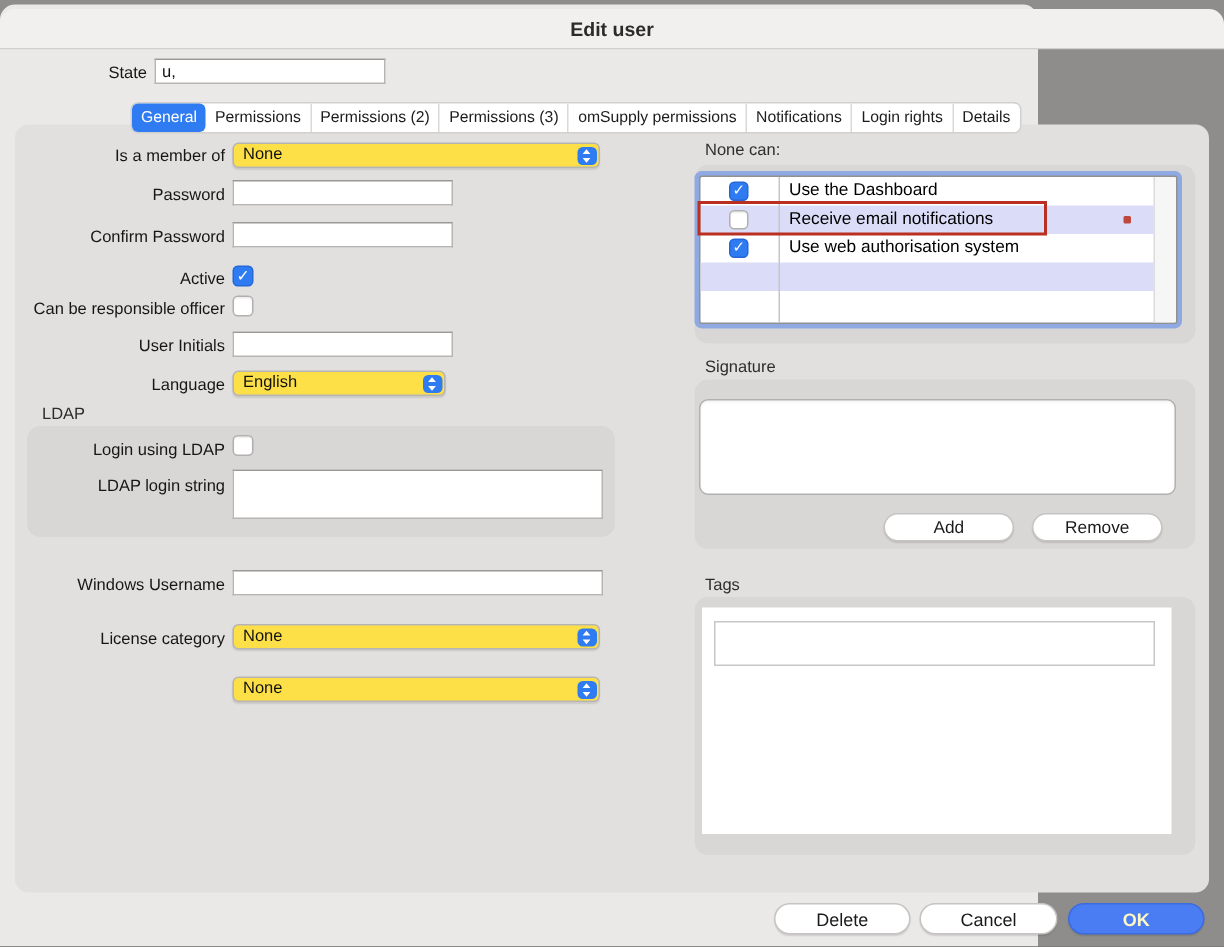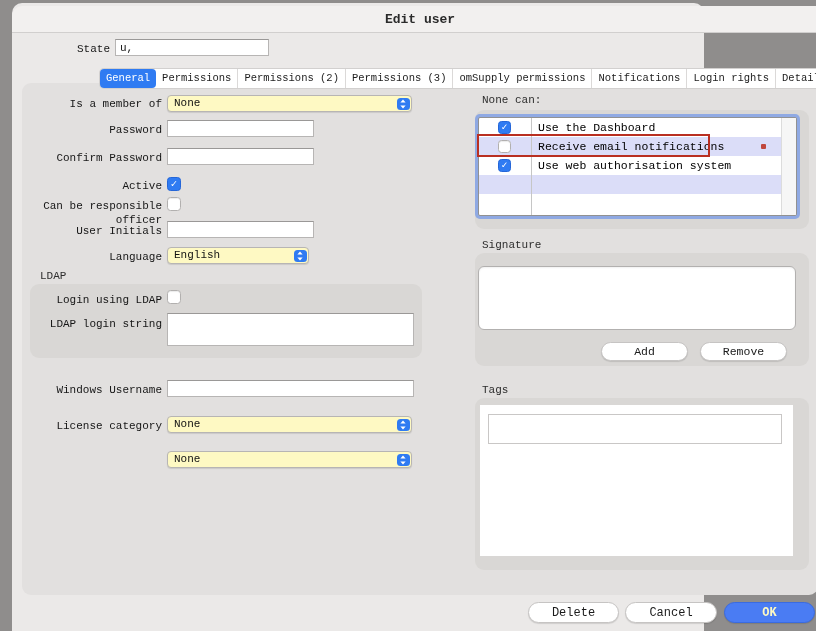--- a/index.html
+++ b/index.html
@@ -1,21 +1,21 @@
 <!DOCTYPE html>
 <html style="--accent: #2f7bf2; --row-highlight: #dbddf8; --annotation: #b92f21; --ok-button: #4a7cf3;"><head>
 <meta charset="utf-8">
 <style>
   * { margin:0; padding:0; box-sizing:border-box; }
   html,body { background:#555; }
   body { font-family:"Liberation Sans","DejaVu Sans",sans-serif; }
   .screen { position:relative; width:816px; height:631px; overflow:hidden;
             background:#8f8d8c; }
-  .dialog { position:absolute; left:12px; top:3px; width:692px; height:628px;
-            background:#ebe9e8; border-radius:10px 10px 0 0;font-family:Liberation Mono, monospace; }
+  .dialog { position:absolute; left:0; top:3px; width:692px; height:628px;
+            background:#ebe9e8; border-radius:10px 10px 0 0; }
   .titlebar { position:absolute; left:0; top:3px; width:816px; height:27px;
               background:#f2f0ef; border-bottom:1px solid #d1cfce;
               border-radius:10px 10px 0 0; text-align:center; }
   .titlebar .title { line-height:27px; font-size:13px; font-weight:bold; color:#2b2b2b; }
 
   .panel { position:absolute; left:10px; top:80px; width:796px; height:512px;
            background:#e2e0df; border-radius:9px; }
   .groupbox { position:absolute; background:#d9d7d5; border-radius:9px; }
   #ldap-box { left:18px; top:281px; width:392px; height:74px; }
   #usercan-box { left:463px; top:107px; width:334px; height:119px; }
@@ -43,21 +43,21 @@
   #confirm-label { top:148px; } #active-label { top:176px; }
   #resp-label { top:196px; } #initials-label { top:221px; }
   #language-label { top:247px; } #ldap-login-label { top:290px; }
   #ldap-string-label { top:314px; } #windows-label { top:380px; }
   #license-label { top:416px; } #state-label { top:448px; }
   #ldap-title { left:28px; top:267px; }
   #usercan-label { left:470px; top:91px; }
   #sig-label { left:470px; top:236px; }
   #tags-label { left:470px; top:381px; }
 
-  .popup { position:absolute; height:17px; background:#fef9c3; border:1px solid #b7b5b4;
+  .popup { position:absolute; height:17px; background:#fde047; border:1px solid #b7b5b4;
            border-radius:4px; font-size:11px; color:#111; line-height:15px;
            padding-left:6px; box-shadow:0 1px 1px rgba(0,0,0,.1); cursor:default; }
   .popup .stepper { position:absolute; right:1.5px; top:1.5px; width:13px; height:12px;
            background:var(--accent,#2f7bf2); border-radius:3.5px; display:flex;
            align-items:center; justify-content:center; }
   #member-popup { left:155px; top:92px; width:245px; }
   #language-popup { left:155px; top:244px; width:142px; }
   #license-popup { left:155px; top:413px; width:245px; }
   #state-popup { left:155px; top:448px; width:245px; }
 

